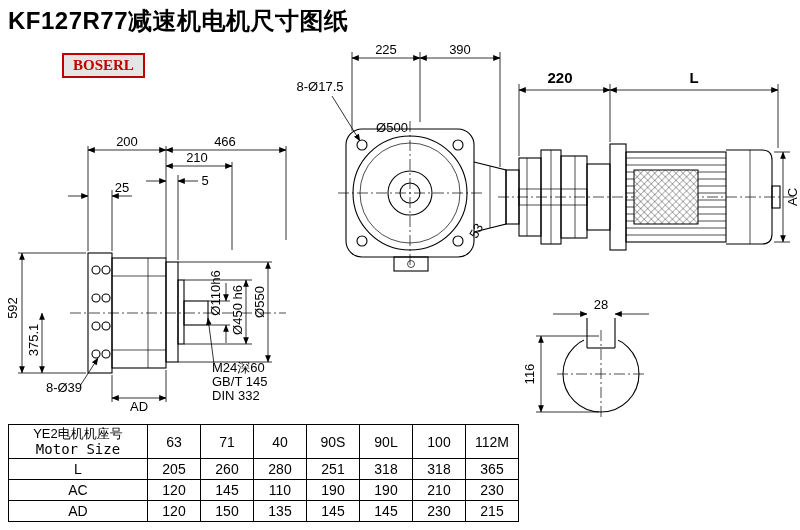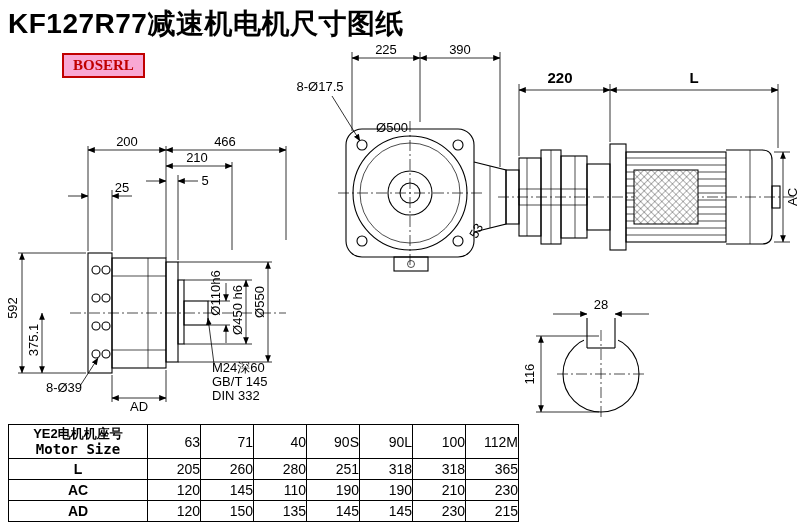--- a/index.html
+++ b/index.html
@@ -1,32 +1,32 @@
 <!DOCTYPE html>
 <html><head>
 <meta charset="utf-8">
 <style>
   * { margin:0; padding:0; box-sizing:border-box; }
   html,body { background:#fff; }
   body { width:800px; height:530px; font-family:"Liberation Sans", sans-serif; }
   .page { position:relative; width:800px; height:530px; background:#fff; overflow:hidden; }
-  .title { position:absolute; left:8px; top:5px; font-size:28px; font-weight:bold; color:#000; letter-spacing:0.5px; }
+  .title { position:absolute; left:8px; top:5px; font-size:24px; font-weight:bold; color:#000; letter-spacing:0.5px; }
   .brand { position:absolute; left:62px; top:53px; border:2px solid #c00000; color:#c00000; font-weight:bold;
-           font-size:15px; padding:2px 9px; background:#f9a8d4; font-family:"Liberation Serif", serif; }
+           font-size:15px; padding:2px 9px; background:#e5e5e5; font-family:"Liberation Serif", serif; }
   svg.drawing { position:absolute; left:0; top:0; }
   svg .ln { stroke:#000; stroke-width:1.1; fill:none; }
   svg .thin { stroke:#000; stroke-width:0.7; fill:none; }
   svg .cl { stroke:#000; stroke-width:0.7; fill:none; stroke-dasharray:11 3 2 3; }
   svg .dim { stroke:#000; stroke-width:0.8; fill:none; }
   svg text { font-family:"Liberation Sans", sans-serif; font-size:13px; fill:#000; stroke:none; }
   svg text.b { font-weight:bold; font-size:15px; }
   table.spec { position:absolute; left:8px; top:424px; border-collapse:collapse; table-layout:fixed; background:#fff; }
   .spec td { border:1px solid #000; text-align:center; vertical-align:middle; font-size:14px; color:#000; padding:0; height:21px; }
-  .spec td.lbl { width:139px;font-weight:bold; }
-  .spec td.val { width:53px;text-align:right; }
+  .spec td.lbl { width:139px; }
+  .spec td.val { width:53px; }
   .spec .header-cell { height:34px; }
   .spec .cn { font-size:13px; line-height:16px; }
   .spec .en { font-size:14px; line-height:15px; font-family:"DejaVu Sans Mono", monospace; }
 </style>
 </head>
 <body>
 
 <div class="page">
 
   <div class="title">KF127R77减速机电机尺寸图纸</div>

